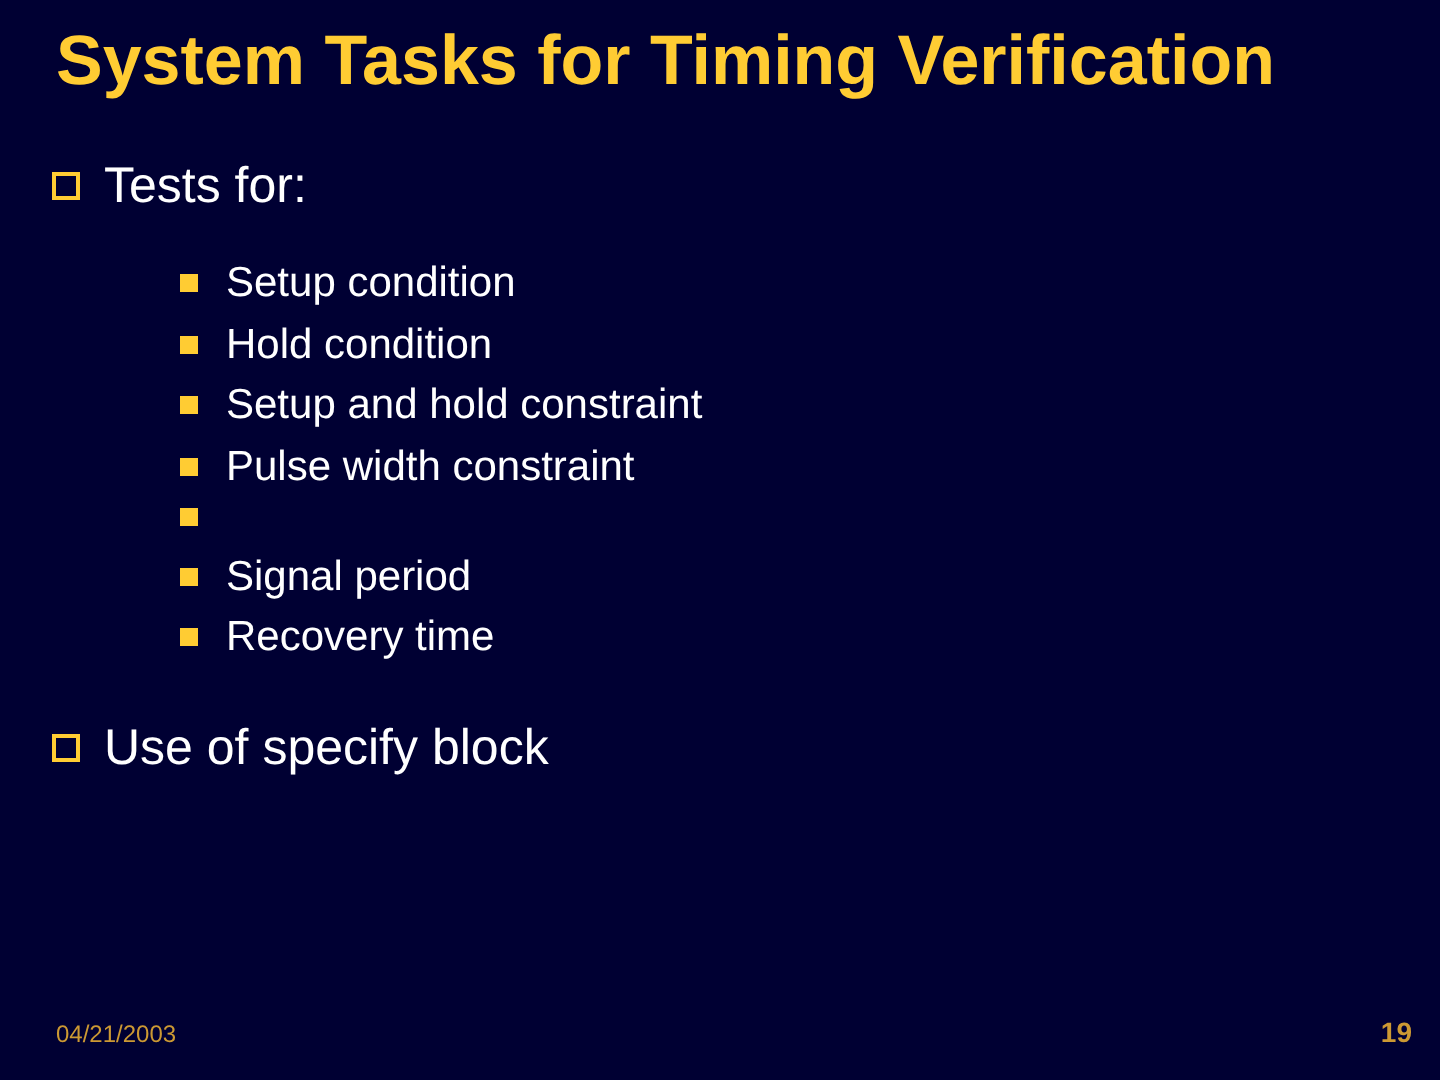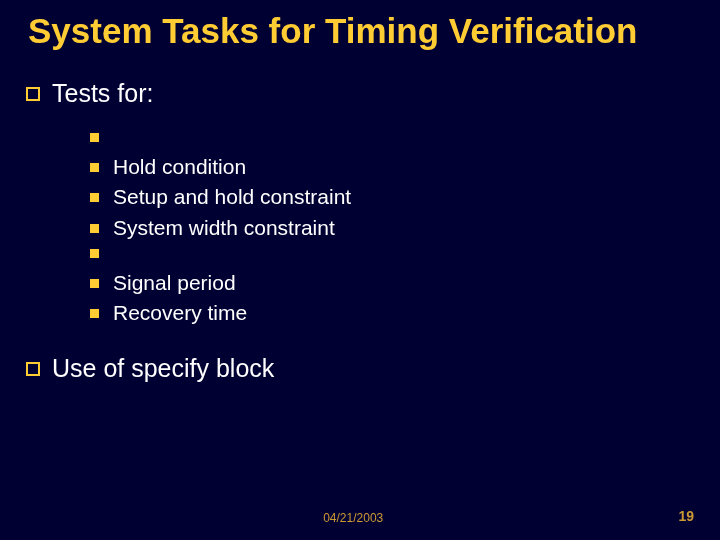--- a/index.html
+++ b/index.html
@@ -54,22 +54,21 @@
     margin-right: 14px;
     vertical-align: 2px;
   }
   .l2-label {
     font-size: 21px;
   }
   .footer {
     position: absolute;
     bottom: 14px;
     left: 28px;
-    right: 26px;
-    text-align: center;
+    right: 14px;
   }
   .date {
     color: #cc9933;
     font-size: 12px;
   }
   .pagenum {
     color: #cc9933;
     font-size: 14px;
     float: right;
     font-weight: bold;
@@ -81,30 +80,30 @@
 <div class="title">System Tasks for Timing Verification</div>
 
 <div class="content">
 
   <div class="l1-item">
     <span class="l1-bullet"></span><span class="l1-label">Tests for:</span>
   </div>
 
   <div class="sublist">
     <div class="l2-item">
-      <span class="l2-bullet"></span>
+      <span class="l2-bullet"></span><span class="l2-label">Setup condition</span>
     </div>
     <div class="l2-item">
       <span class="l2-bullet"></span><span class="l2-label">Hold condition</span>
     </div>
     <div class="l2-item">
       <span class="l2-bullet"></span><span class="l2-label">Setup and hold constraint</span>
     </div>
     <div class="l2-item">
-      <span class="l2-bullet"></span><span class="l2-label">System width constraint</span>
+      <span class="l2-bullet"></span><span class="l2-label">Pulse width constraint</span>
     </div>
     <div class="l2-item">
       <span class="l2-bullet"></span>
     </div>
     <div class="l2-item">
       <span class="l2-bullet"></span><span class="l2-label">Signal period</span>
     </div>
     <div class="l2-item">
       <span class="l2-bullet"></span><span class="l2-label">Recovery time</span>
     </div>

